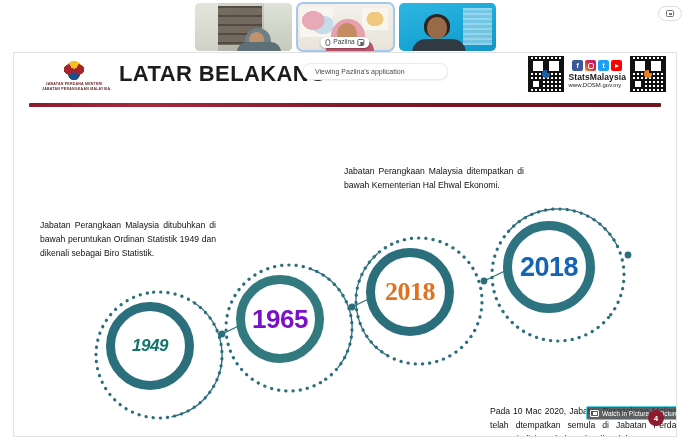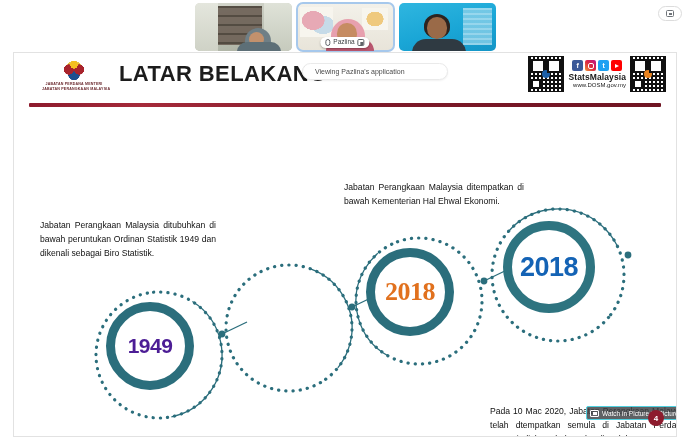--- a/index.html
+++ b/index.html
@@ -154,21 +154,21 @@
   }
   .qr::before, .qr::after {
     content:""; position:absolute; width:10px; height:10px;
     border:2px solid #111; background:#fff;
   }
   .qr::before { left:2px; top:2px; }
   .qr::after { right:2px; top:2px; }
   .qr .blk { position:absolute; left:2px; bottom:2px; width:10px; height:10px; border:2px solid #111; background:#fff; }
   .qr.blue .dot { position:absolute; left:50%; top:50%; transform:translate(-50%,-50%); width:8px; height:8px; border-radius:50%; background:#1b5fa8; }
   .qr.orange .dot { position:absolute; left:50%; top:50%; transform:translate(-50%,-50%); width:8px; height:8px; border-radius:50%; background:#e8821e; }
-  .brandmid { text-align:right; }
+  .brandmid { text-align:left; }
   .socials { display:flex; gap:2px; justify-content:center; margin-bottom:1px; }
   .soc { width:11px; height:11px; border-radius:2px; display:flex; align-items:center; justify-content:center; color:#fff; font-size:7px; font-weight:700; line-height:1; }
   .soc.fb { background:#3b5998; }
   .soc.ig { background:linear-gradient(45deg,#f09433,#dc2743,#bc1888); }
   .soc.tw { background:#1da1f2; }
   .soc.yt { background:#ff0000; }
   .soc.yt .tri { width:0;height:0;border-left:4px solid #fff;border-top:2.5px solid transparent;border-bottom:2.5px solid transparent; }
   .soc.ig .sq { width:6px;height:6px;border:1.2px solid #fff;border-radius:2px; }
   .brandmid .nm { font-size:8.5px; font-weight:700; color:#1a1a1a; letter-spacing:.1px; }
   .brandmid .url { font-size:6px; color:#1a1a1a; }
@@ -180,32 +180,32 @@
   }
 
   .slide-body { position:absolute; left:0; top:56px; right:0; bottom:0; }
 
   
   .node { position:absolute; border-radius:50%; background:#ffffff;
           display:flex; align-items:center; justify-content:center; }
   .node .year { position:relative; font-weight:700; letter-spacing:-.5px; }
 
   .n1949 { left:92px; top:193px; width:88px; height:88px; border:9px solid #2b6e7c; }
-  .n1949 .year { font-size:21px; color:#4c1d95; }
+  .n1949 .year { font-size:17px; color:#0f766e;font-style:italic; }
   .n1965 { left:222px; top:166px; width:88px; height:88px; border:9px solid #327a80; }
   .n1965 .year { font-size:26px; color:#7a10c9; }
   .n2018 { left:352px; top:139px; width:88px; height:88px; border:9px solid #2b6e7c;font-family:Liberation Serif, serif; }
   .n2018 .year { font-size:26px; color:#e1711e; }
   .n2020 { left:489px; top:112px; width:92px; height:92px; border:9px solid #2e7480; }
   .n2020 .year { font-size:27px; color:#1463b5; }
 
   
   .tb { position:absolute; font-size:8.6px; line-height:1.62; color:#111; text-align:justify; }
   .tb1 { left:26px; top:110px; width:176px; }
-  .tb3 { left:330px; top:72px; width:180px; }
+  .tb3 { left:330px; top:56px; width:180px; }
   .tb4 { left:476px; top:296px; width:196px; }
 
   
   .pip {
     position:absolute; left:572px; top:297px;
     height:14px; padding:0 4px 0 3px;
     background:rgba(60,64,67,.82);
     border:1.5px solid #4fd1e0;
     border-radius:2px;
     display:flex; align-items:center; gap:3px;
@@ -329,20 +329,23 @@
         <line x1="470" y1="172" x2="495" y2="160" stroke="#2b6e7c" stroke-width="1.3"></line>
         <circle cx="208" cy="225" r="3.4" fill="#2b6e7c"></circle>
         <circle cx="338" cy="198" r="3.4" fill="#2b6e7c"></circle>
         <circle cx="470" cy="172" r="3.4" fill="#2b6e7c"></circle>
         <circle cx="614" cy="146" r="3.4" fill="#2b6e7c"></circle>
       </svg>
 
       <div class="node n1949">
         <span class="year">1949</span>
       </div>
+      <div class="node n1965">
+        <span class="year">1965</span>
+      </div>
       <div class="node n2018">
         <span class="year">2018</span>
       </div>
       <div class="node n2020">
         <span class="year">2018</span>
       </div>
 
       <div class="tb tb1">Jabatan Perangkaan Malaysia ditubuhkan di bawah peruntukan Ordinan Statistik 1949 dan dikenali sebagai Biro Statistik.</div>
 
       <div class="tb tb3">Jabatan Perangkaan Malaysia ditempatkan di bawah Kementerian Hal Ehwal Ekonomi.</div>

